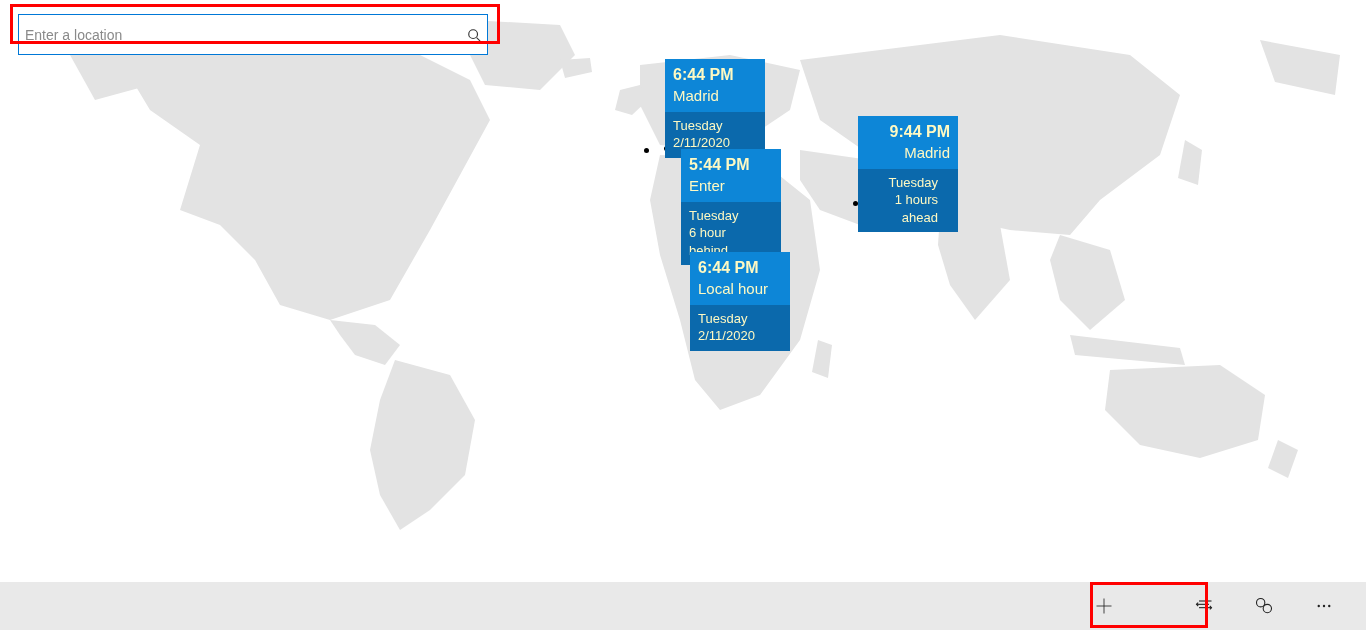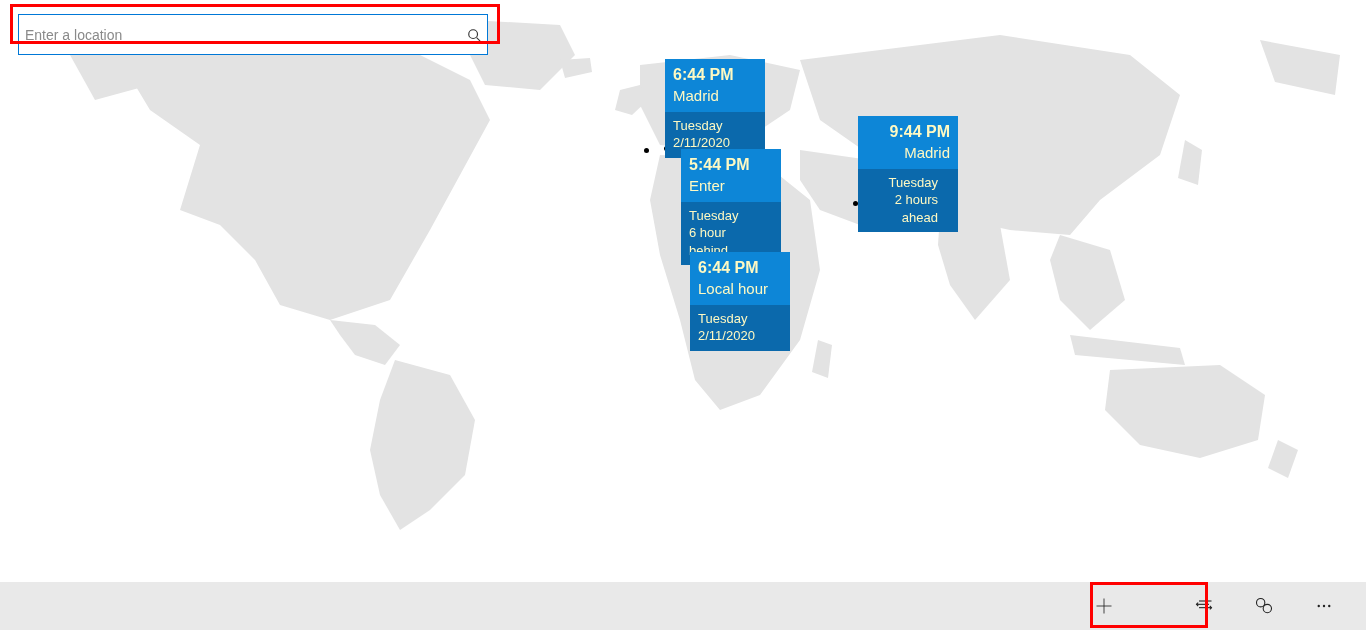--- a/index.html
+++ b/index.html
@@ -216,21 +216,21 @@
       </div>
     </div>
     <div class="dot" style="left: 644px; top: 148px;"></div>
     <div class="card" style="left: 858px; top: 116px; text-align: right;">
       <div class="top" style="background:#0d86d7">
         <div class="time">9:44 PM</div>
         <div class="city">Madrid</div>
       </div>
       <div class="bot" style="background:#0b69ac">
         <div>Tuesday</div>
-        <div>2 hours ahead</div>
+        <div>1 hours ahead</div>
       </div>
     </div>
     <div class="dot" style="left: 853px; top: 201px;"></div>
     <div class="card" style="left: 690px; top: 252px;">
       <div class="top" style="background:#0d86d7">
         <div class="time">6:44 PM</div>
         <div class="city">Local hour</div>
       </div>
       <div class="bot" style="background:#0b69ac">
         <div>Tuesday</div>

